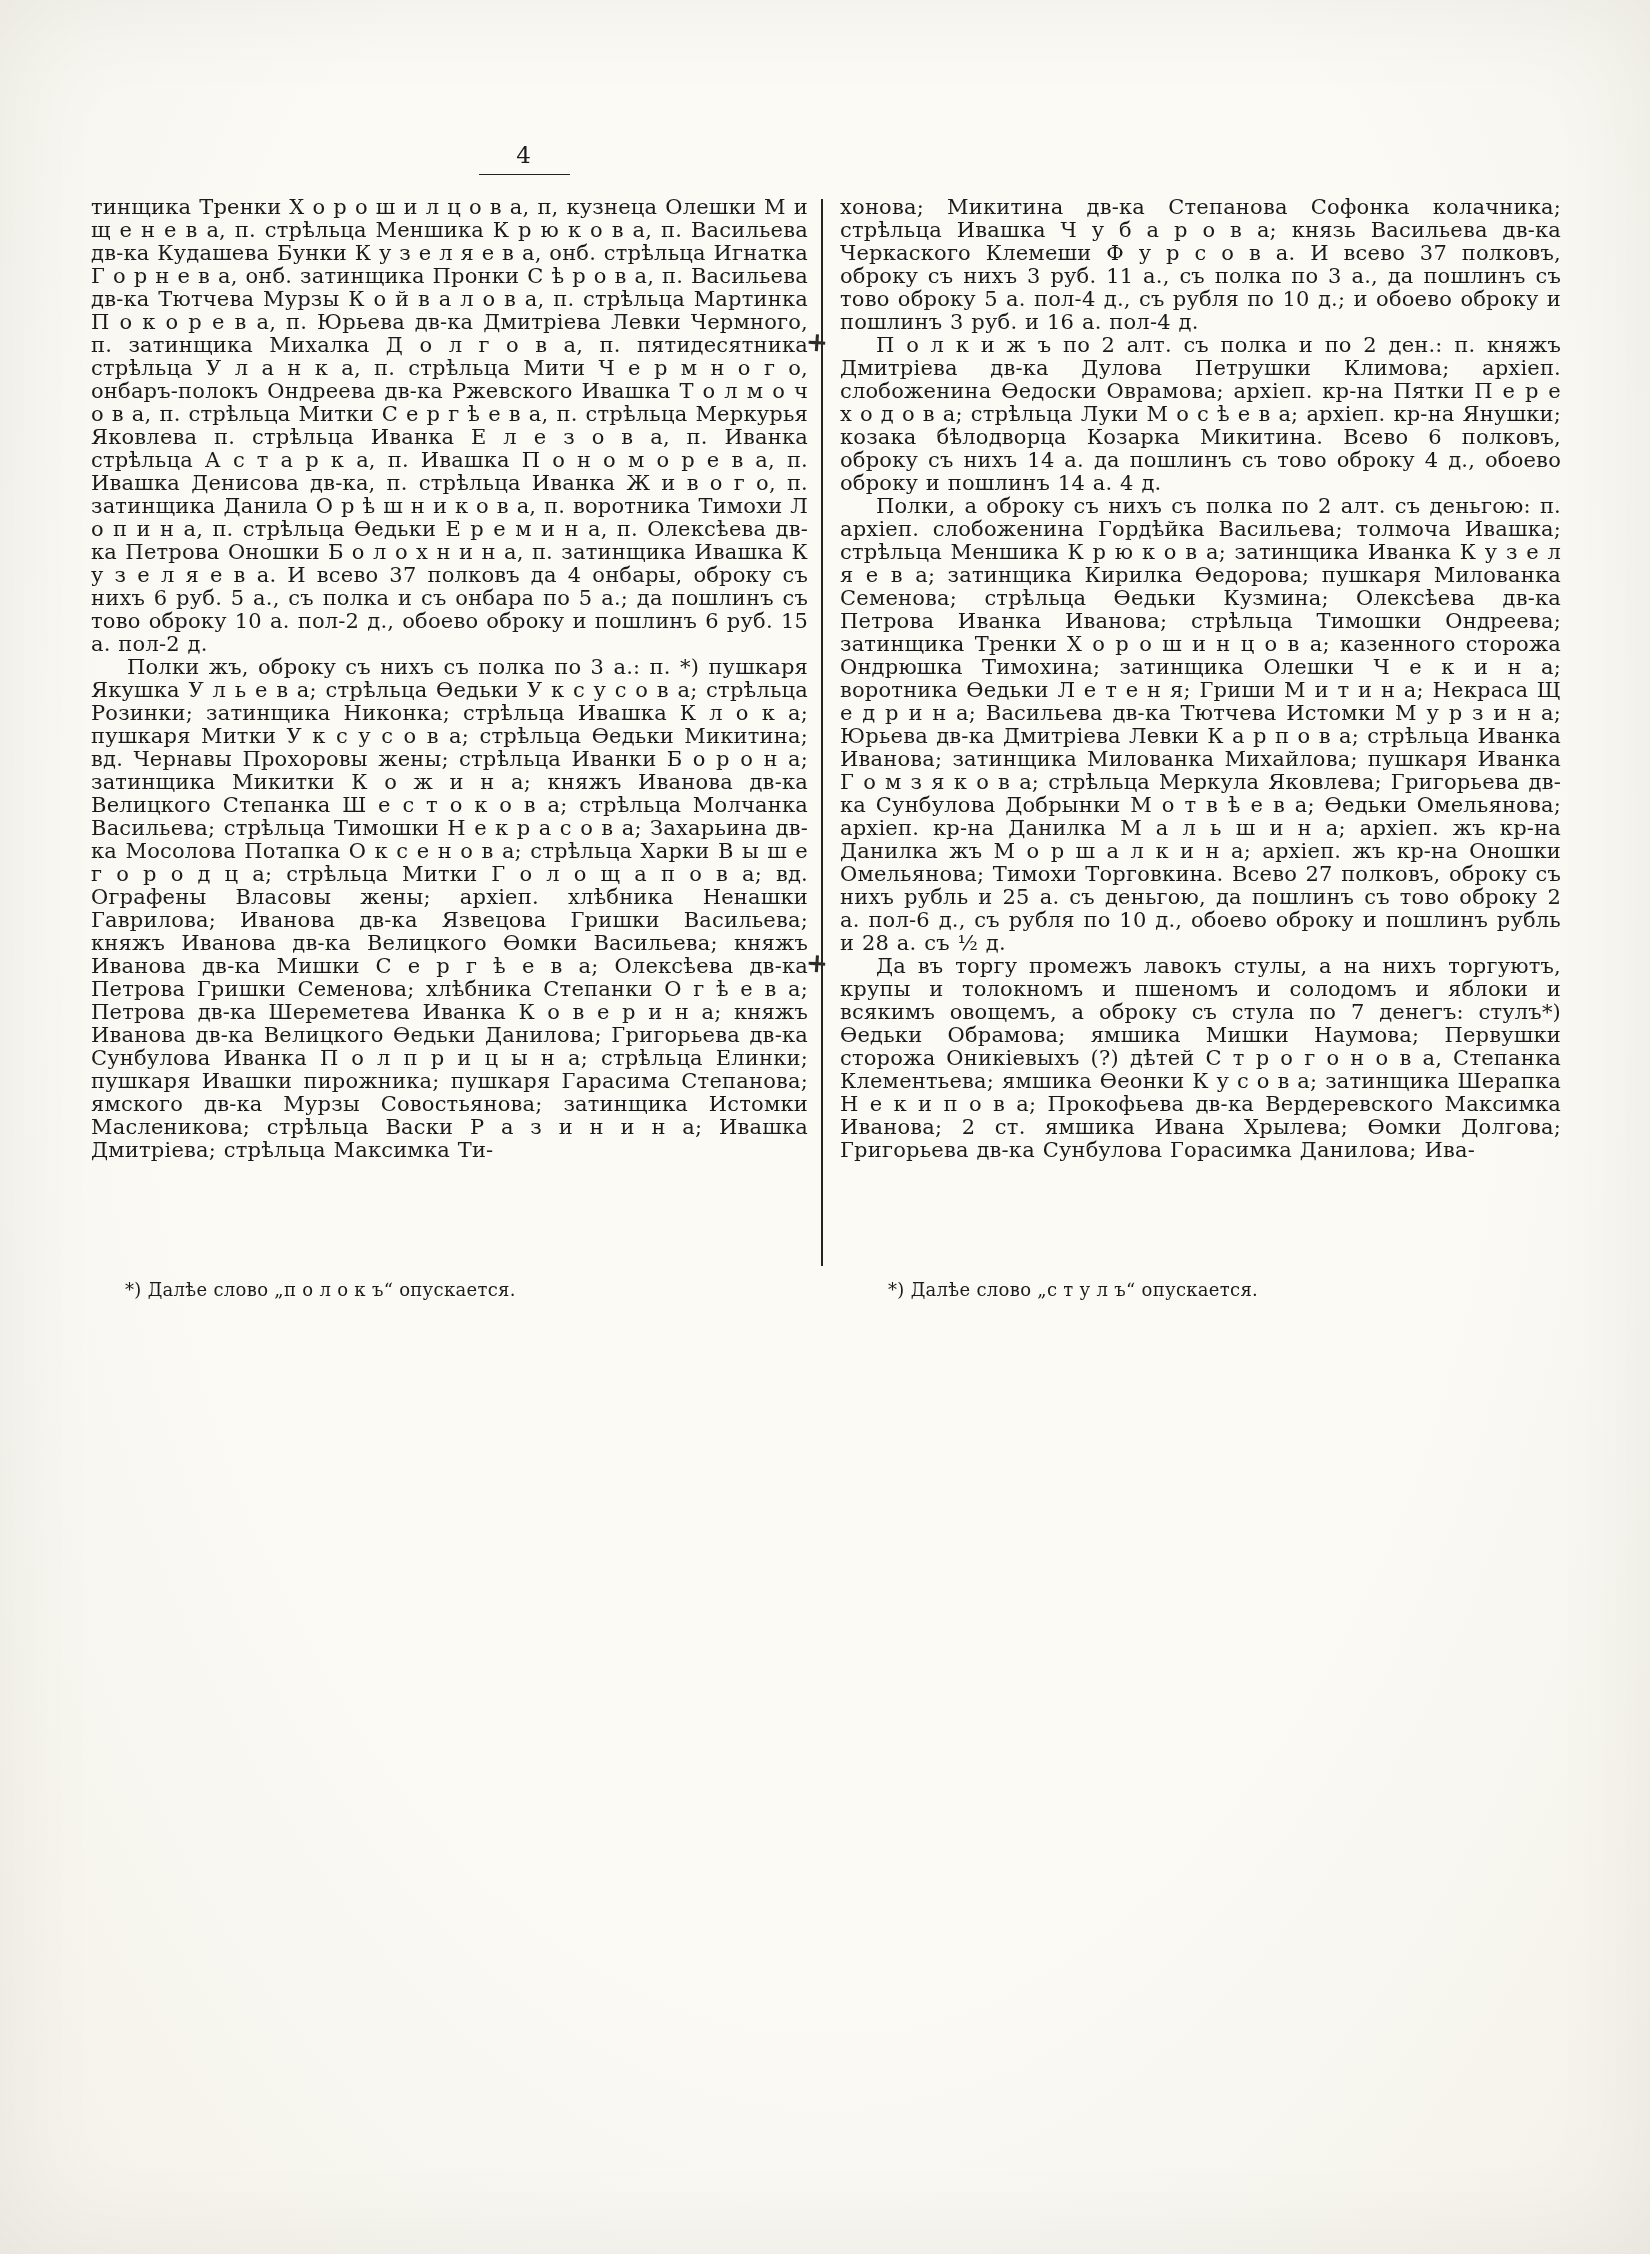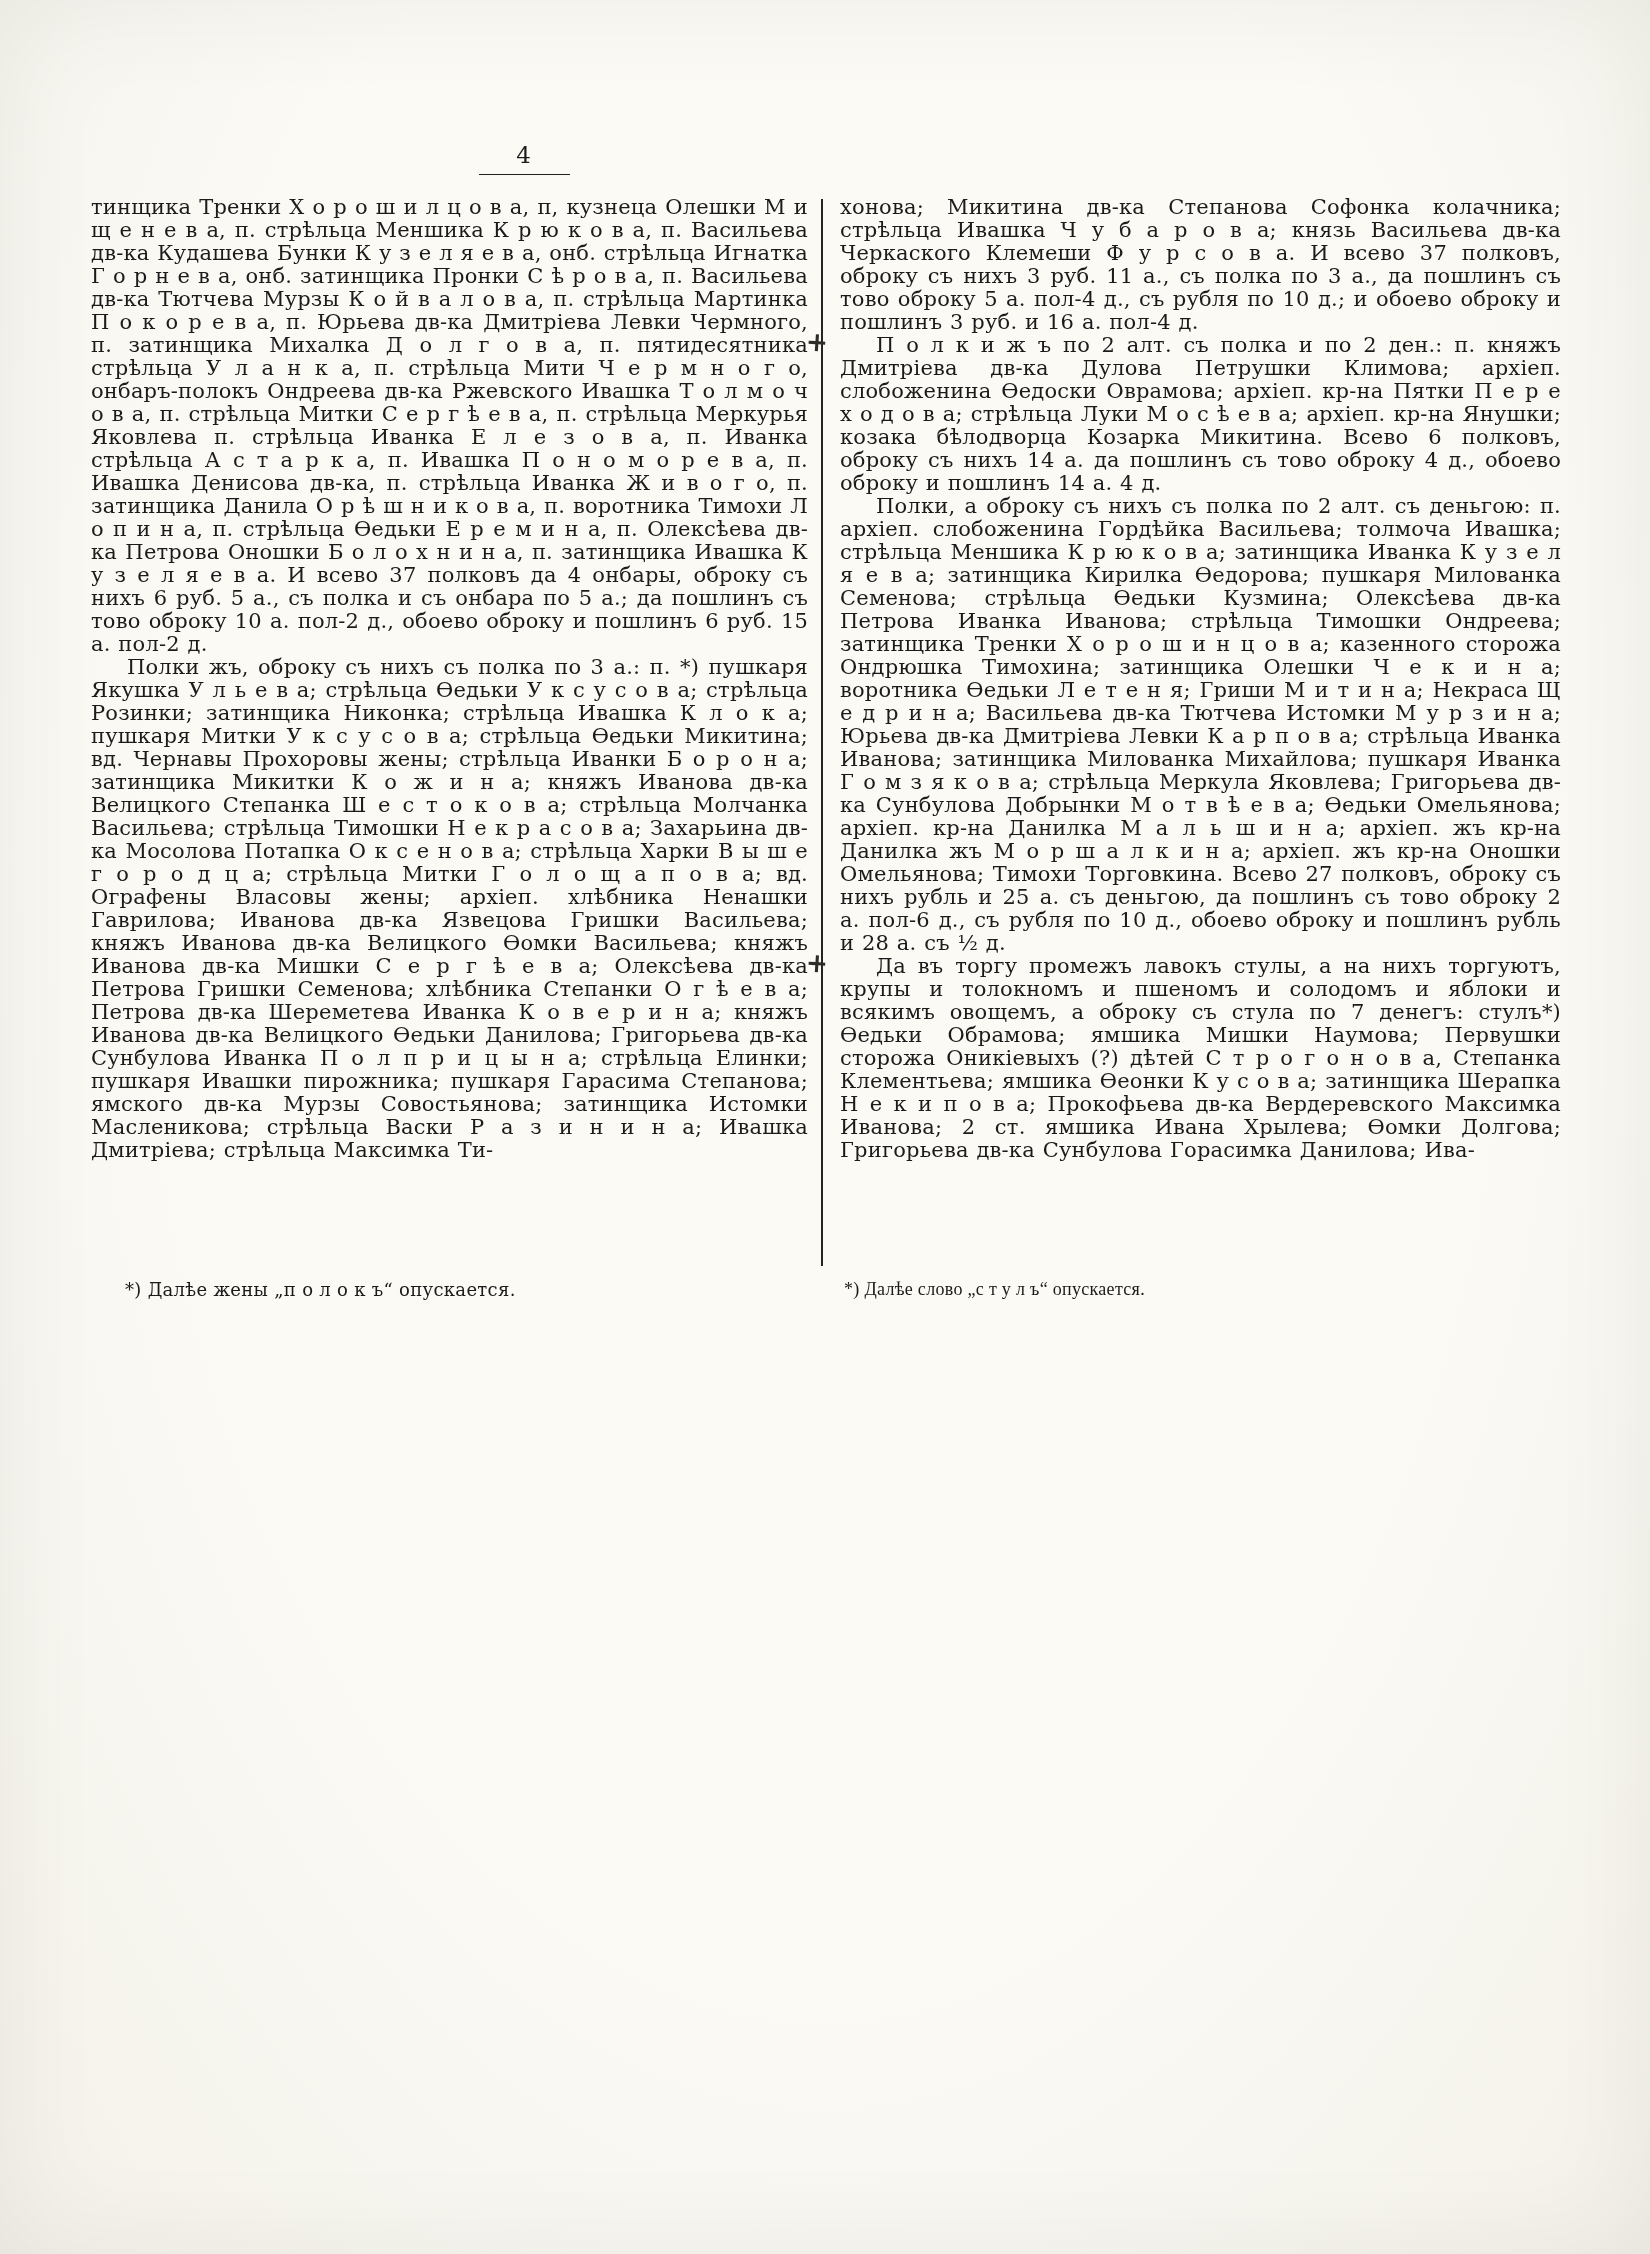--- a/index.html
+++ b/index.html
@@ -71,21 +71,21 @@
     transform: rotate(4deg);
     text-indent: 0;
   }
   .footnote {
     position: absolute;
     top: 1279px;
     font-size: 18px;
     letter-spacing: 0.3px;
   }
   .footnote.left  { left: 125px; width: 662px; }
-  .footnote.right { left: 844px; width: 662px; font-family: Liberation Serif, serif; }
+  .footnote.right { left: 888px; width: 662px; }
 </style>
 </head>
 <body>
 
 <div class="page">
 
   <div class="page-number-wrap">
     <span class="page-number">4</span>
     <div class="page-rule"></div>
   </div>
@@ -97,18 +97,18 @@
       <p class="para indent">Полки жъ, оброку съ нихъ съ полка по 3 а.: п. *) пушкаря Якушка У л ь е в а; стрѣльца Ѳедьки У к с у с о в а; стрѣльца Розинки; затинщика Никонка; стрѣльца Ивашка К л о к а; пушкаря Митки У к с у с о в а; стрѣльца Ѳедьки Микитина; вд. Чернавы Прохоровы жены; стрѣльца Иванки Б о р о н а; затинщика Микитки К о ж и н а; княжъ Иванова дв-ка Велицкого Степанка Ш е с т о к о в а; стрѣльца Молчанка Васильева; стрѣльца Тимошки Н е к р а с о в а; Захарьина дв-ка Мосолова Потапка О к с е н о в а; стрѣльца Харки В ы ш е г о р о д ц а; стрѣльца Митки Г о л о щ а п о в а; вд. Ографены Власовы жены; архіеп. хлѣбника Ненашки Гаврилова; Иванова дв-ка Язвецова Гришки Васильева; княжъ Иванова дв-ка Велицкого Ѳомки Васильева; княжъ Иванова дв-ка Мишки С е р г ѣ е в а; Олексѣева дв-ка Петрова Гришки Семенова; хлѣбника Степанки О г ѣ е в а; Петрова дв-ка Шереметева Иванка К о в е р и н а; княжъ Иванова дв-ка Велицкого Ѳедьки Данилова; Григорьева дв-ка Сунбулова Иванка П о л п р и ц ы н а; стрѣльца Елинки; пушкаря Ивашки пирожника; пушкаря Гарасима Степанова; ямского дв-ка Мурзы Совостьянова; затинщика Истомки Масленикова; стрѣльца Васки Р а з и н и н а; Ивашка Дмитріева; стрѣльца Максимка Ти-</p>
     </div>
 
   <div class="column right">
       <p class="para">хонова; Микитина дв-ка Степанова Софонка колачника; стрѣльца Ивашка Ч у б а р о в а; князь Васильева дв-ка Черкаского Клемеши Ф у р с о в а. И всево 37 полковъ, оброку съ нихъ 3 руб. 11 а., съ полка по 3 а., да пошлинъ съ тово оброку 5 а. пол-4 д., съ рубля по 10 д.; и обоево оброку и пошлинъ 3 руб. и 16 а. пол-4 д.</p>
       <p class="para indent"><span class="margin-marker">+</span>П о л к и  ж ъ  по 2 алт. съ полка и по 2 ден.: п. княжъ Дмитріева дв-ка Дулова Петрушки Климова; архіеп. слобоженина Ѳедоски Оврамова; архіеп. кр-на Пятки П е р е х о д о в а; стрѣльца Луки М о с ѣ е в а; архіеп. кр-на Янушки; козака бѣлодворца Козарка Микитина. Всево 6 полковъ, оброку съ нихъ 14 а. да пошлинъ съ тово оброку 4 д., обоево оброку и пошлинъ 14 а. 4 д.</p>
       <p class="para indent">Полки, а оброку съ нихъ съ полка по 2 алт. съ деньгою: п. архіеп. слобоженина Гордѣйка Васильева; толмоча Ивашка; стрѣльца Меншика К р ю к о в а; затинщика Иванка К у з е л я е в а; затинщика Кирилка Ѳедорова; пушкаря Милованка Семенова; стрѣльца Ѳедьки Кузмина; Олексѣева дв-ка Петрова Иванка Иванова; стрѣльца Тимошки Ондреева; затинщика Тренки Х о р о ш и н ц о в а; казенного сторожа Ондрюшка Тимохина; затинщика Олешки Ч е к и н а; воротника Ѳедьки Л е т е н я; Гриши М и т и н а; Некраса Щ е д р и н а; Васильева дв-ка Тютчева Истомки М у р з и н а; Юрьева дв-ка Дмитріева Левки К а р п о в а; стрѣльца Иванка Иванова; затинщика Милованка Михайлова; пушкаря Иванка Г о м з я к о в а; стрѣльца Меркула Яковлева; Григорьева дв-ка Сунбулова Добрынки М о т в ѣ е в а; Ѳедьки Омельянова; архіеп. кр-на Данилка М а л ь ш и н а; архіеп. жъ кр-на Данилка жъ М о р ш а л к и н а; архіеп. жъ кр-на Оношки Омельянова; Тимохи Торговкина. Всево 27 полковъ, оброку съ нихъ рубль и 25 а. съ деньгою, да пошлинъ съ тово оброку 2 а. пол-6 д., съ рубля по 10 д., обоево оброку и пошлинъ рубль и 28 а. съ ½ д.</p>
       <p class="para indent"><span class="margin-marker">+</span>Да въ торгу промежъ лавокъ стулы, а на нихъ торгуютъ, крупы и толокномъ и пшеномъ и солодомъ и яблоки и всякимъ овощемъ, а оброку съ стула по 7 денегъ: стулъ*) Ѳедьки Обрамова; ямшика Мишки Наумова; Первушки сторожа Оникіевыхъ (?) дѣтей С т р о г о н о в а, Степанка Клементьева; ямшика Ѳеонки К у с о в а; затинщика Шерапка Н е к и п о в а; Прокофьева дв-ка Вердеревского Максимка Иванова; 2 ст. ямшика Ивана Хрылева; Ѳомки Долгова; Григорьева дв-ка Сунбулова Горасимка Данилова; Ива-</p>
     </div>
 
-  <div class="footnote left">*) Далѣе жены „п о л о к ъ“ опускается.</div>
+  <div class="footnote left">*) Далѣе слово „п о л о к ъ“ опускается.</div>
 
   <div class="footnote right">*) Далѣе слово „с т у л ъ“ опускается.</div>
 
 </div>
 
 
 </body></html>

